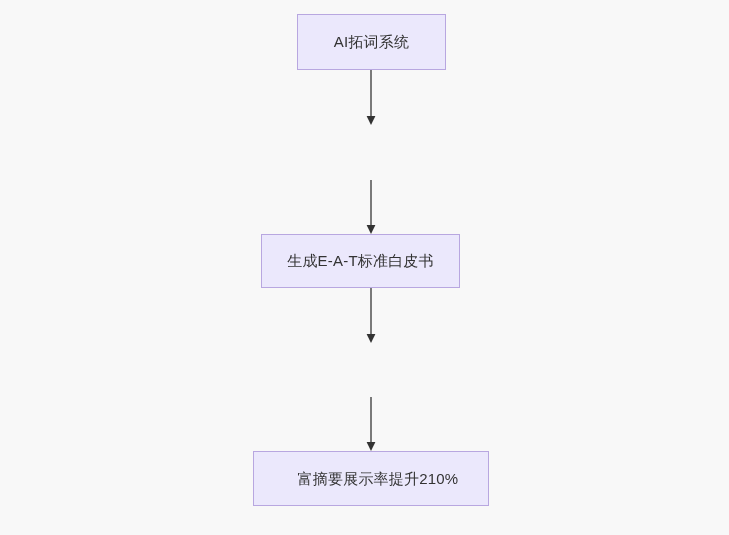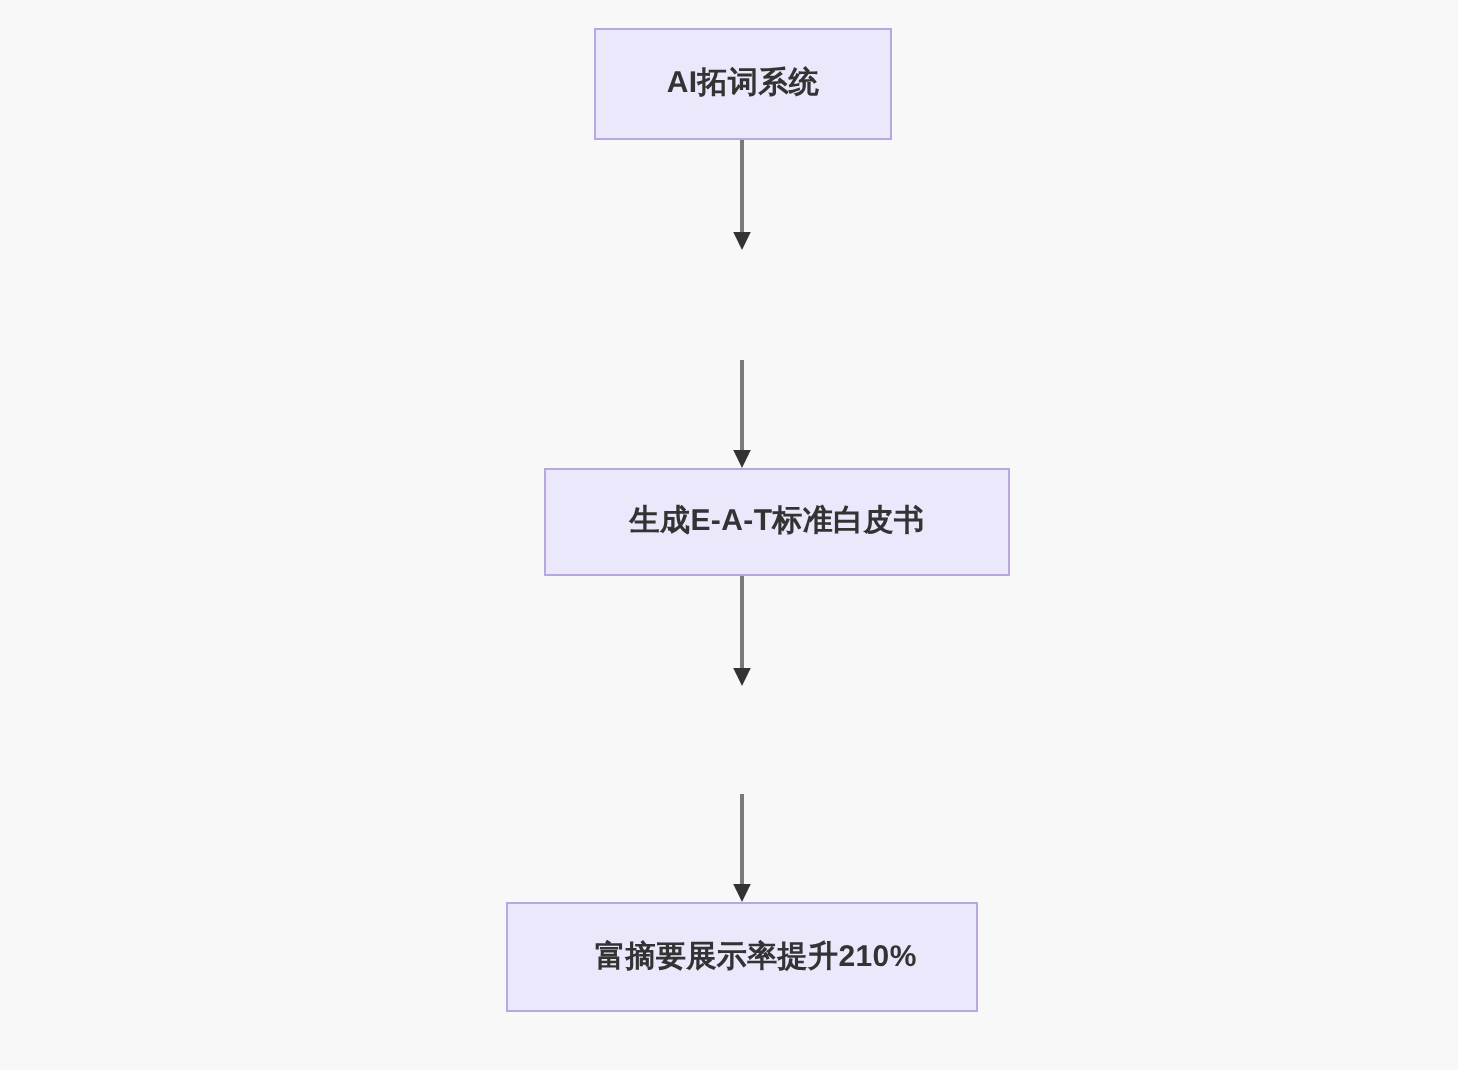--- a/index.html
+++ b/index.html
@@ -30,31 +30,30 @@
     border-radius: 0;
     display: flex;
     align-items: center;
     justify-content: center;
     color: #333333;
     font-size: 15px;
     line-height: 1.2;
     letter-spacing: 0.2px;
     white-space: nowrap;
     user-select: none;
-    font-weight: bold;
   }
 
   .node-label {
     display: block;
     text-align: center;
   }
 
   .node-1 { left: 297px; top: 14px;  width: 149px; height: 56px; }
   .node-2 { left: 276px; top: 125px; width: 190px; height: 55px; }
-  .node-3 { left: 272px; top: 234px; width: 233px; height: 54px; }
+  .node-3 { left: 261px; top: 234px; width: 199px; height: 54px; }
   .node-4 { left: 264px; top: 343px; width: 215px; height: 54px; }
   .node-5 { left: 253px; top: 451px; width: 236px; height: 55px; padding-left: 14px; }
 
   
   .connector {
     position: absolute;
     left: 366px;           
     width: 10px;
   }
   .connector svg {

